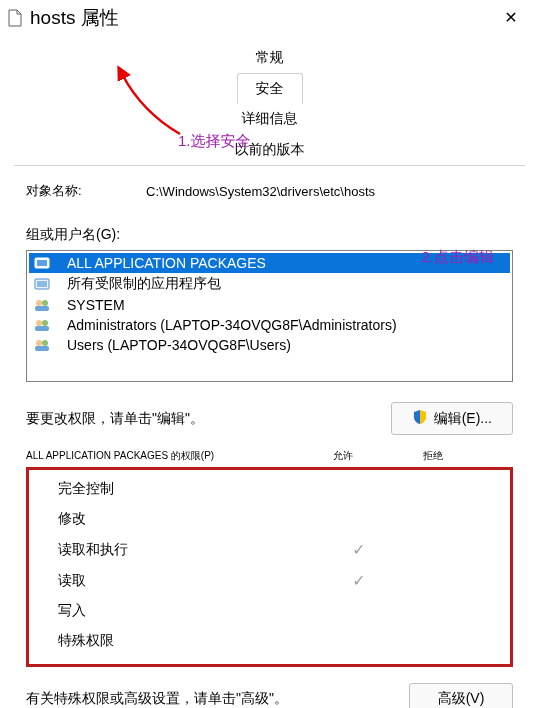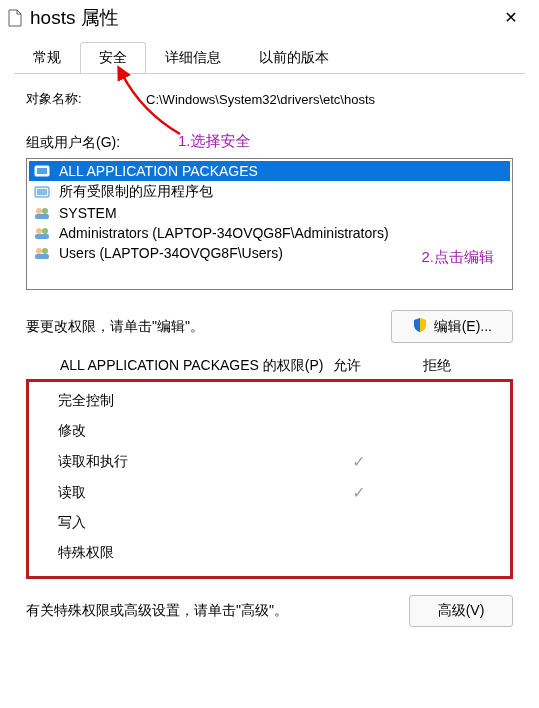--- a/index.html
+++ b/index.html
@@ -31,22 +31,23 @@
   .titlebar .title-text { font-size: 19px; }
   .titlebar .spacer { flex: 1; }
   .titlebar .close {
     width: 40px; text-align: center; font-size: 16px; line-height: 28px;
     cursor: pointer;
   }
   
   .tabstrip {
     margin: 6px 14px 0 14px;
     display: flex;
-    align-items: flex-start;
+    align-items: center;
     border-bottom: 1px solid #d0d0d0;
+    flex-direction: column;
   }
   .tab {
     position: relative;
     padding: 6px 18px;
     font-size: 14px;
     border: 1px solid transparent;
     border-bottom: none;
     cursor: pointer;
     color: #000;
     background: transparent;
@@ -87,21 +88,21 @@
   
   .glist {
     margin-top: 6px;
     border: 1px solid #808080;
     background: #fff;
     padding: 2px 2px 26px 2px;
   }
   .gitem {
     display: flex;
     align-items: center;
-    gap: 8px;
+    gap: 16px;
     padding: 2px 4px;
     font-size: 14px;
     cursor: pointer;
   }
   .gitem.selected {
     background: #0a74da;
     color: #fff;
   }
   .gitem .ico { width: 18px; height: 16px; display:flex; align-items:center; justify-content:center; }
   .muted-label { font-size: 14px; margin-top: 14px; }
@@ -123,22 +124,21 @@
     align-items: center;
     gap: 6px;
     min-width: 104px;
     justify-content: center;
     margin-left: 40px;
   }
   
   .permhdr {
     margin-top: 14px;
     display: flex;
-    font-size: 14px;
-    margin-left: 34px;
+    font-size: 10px;
   }
   .permhdr .plabel { flex: 1; }
   .permhdr .col { width: 90px; }
   .permbox {
     margin-top: 4px;
     border: 3px solid #b91c1c;
     padding: 4px 0 8px 13px;
   }
   .perm-row {
     display: flex;

